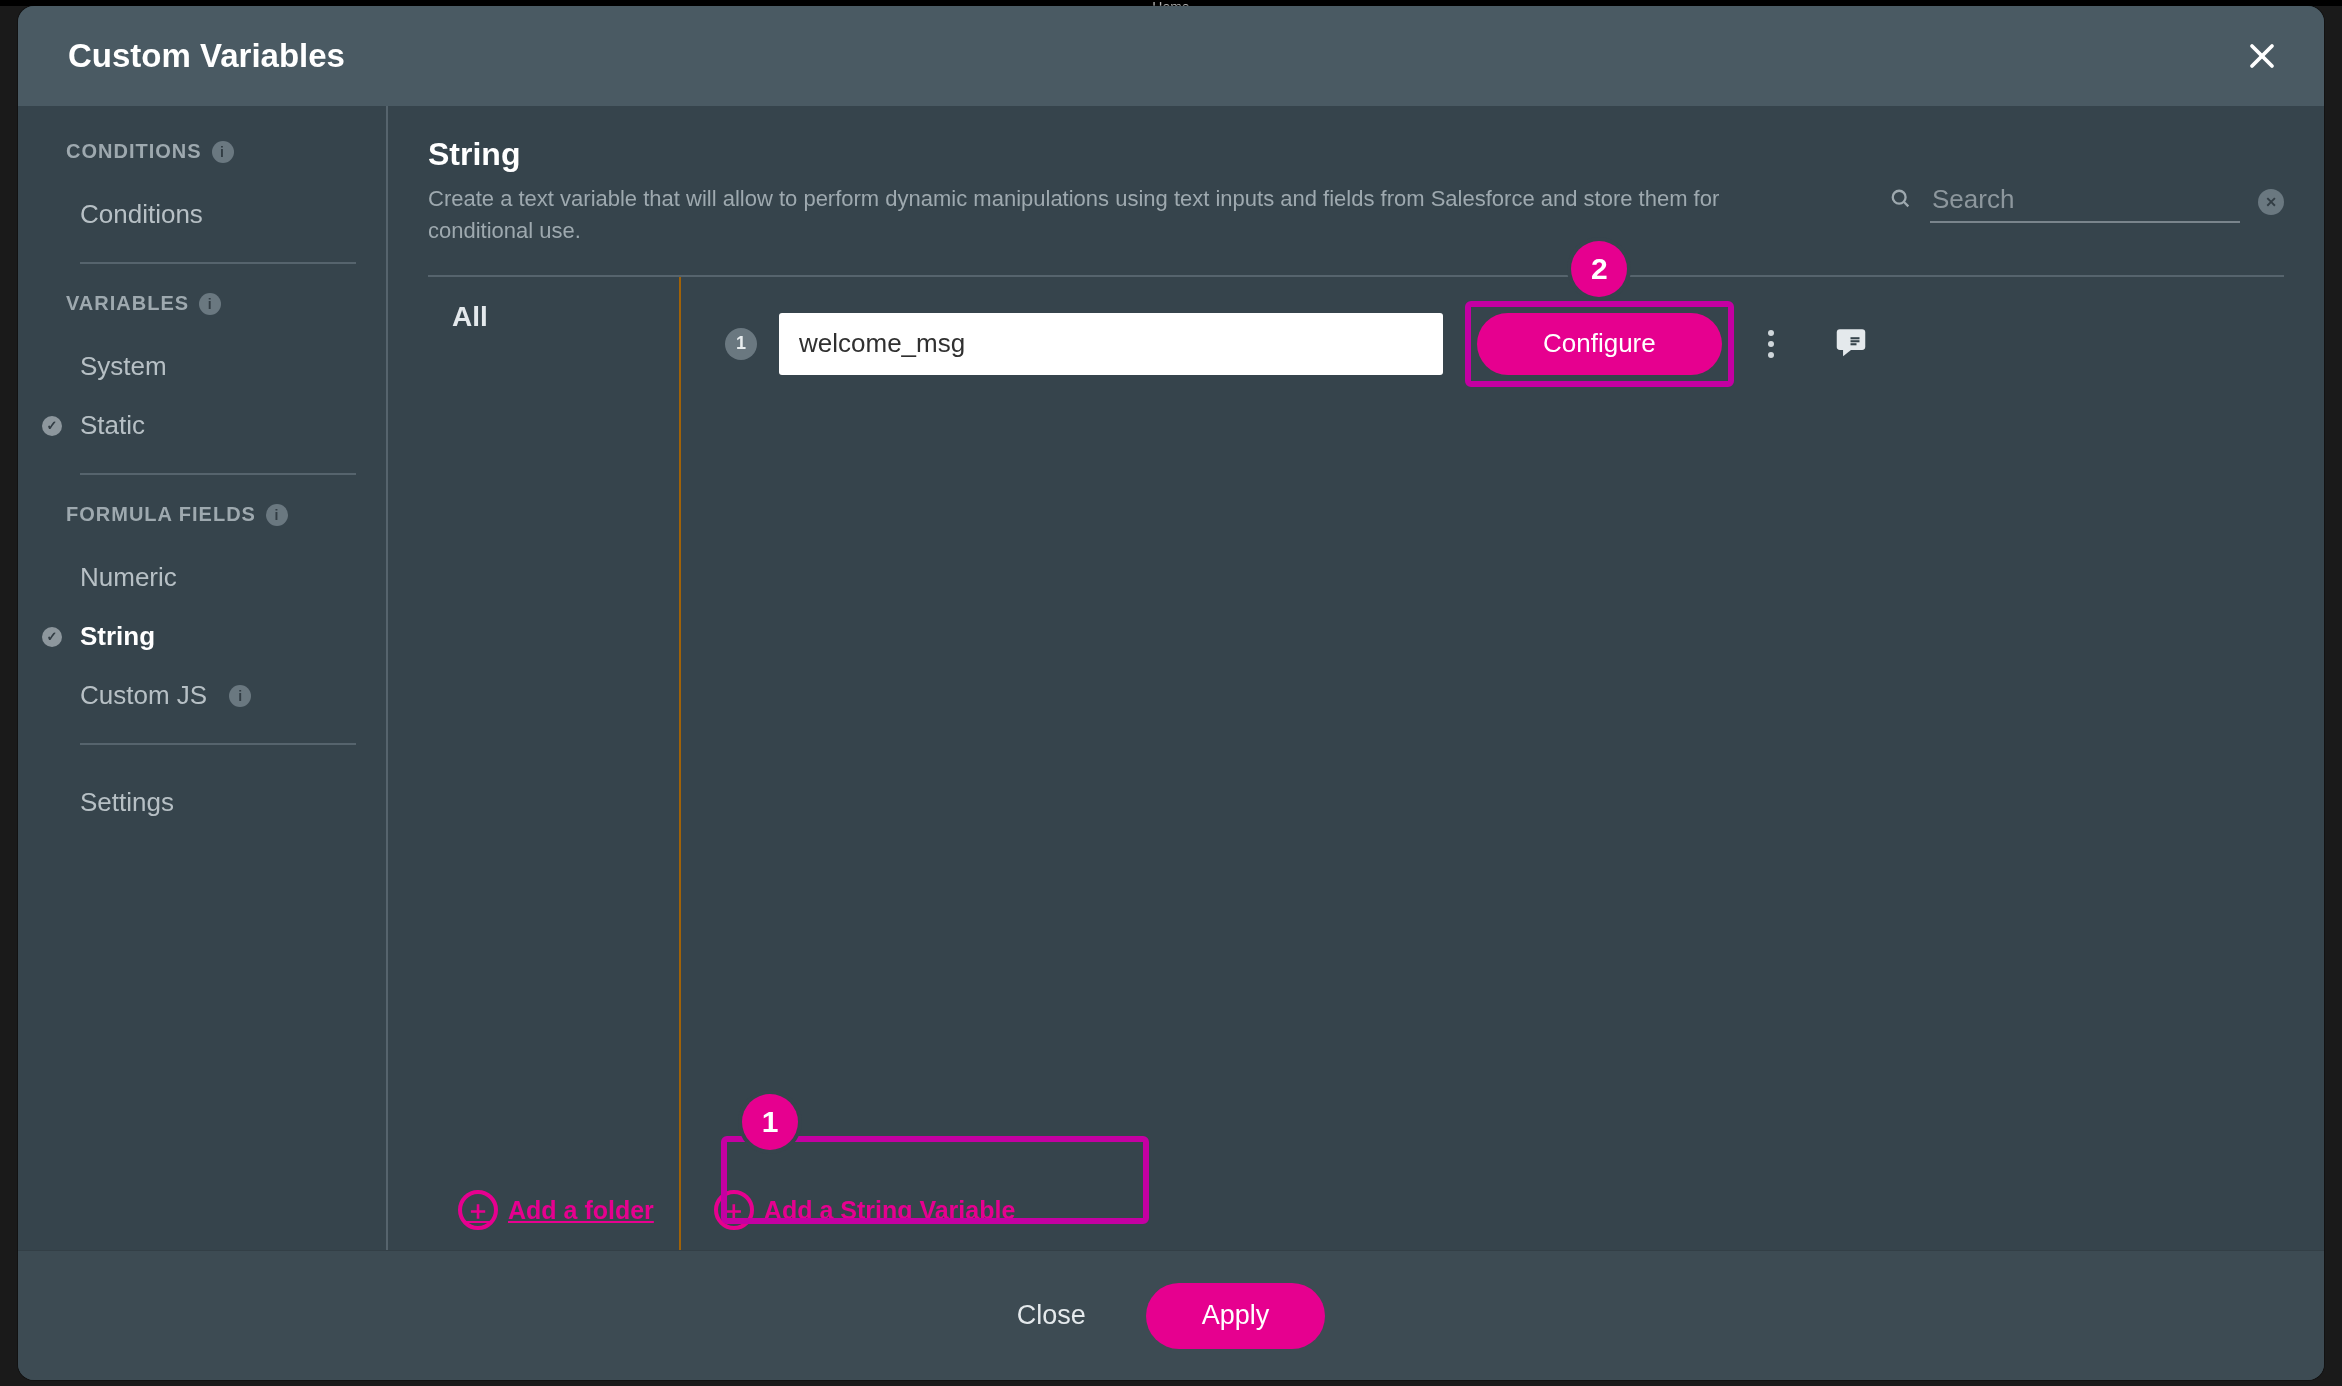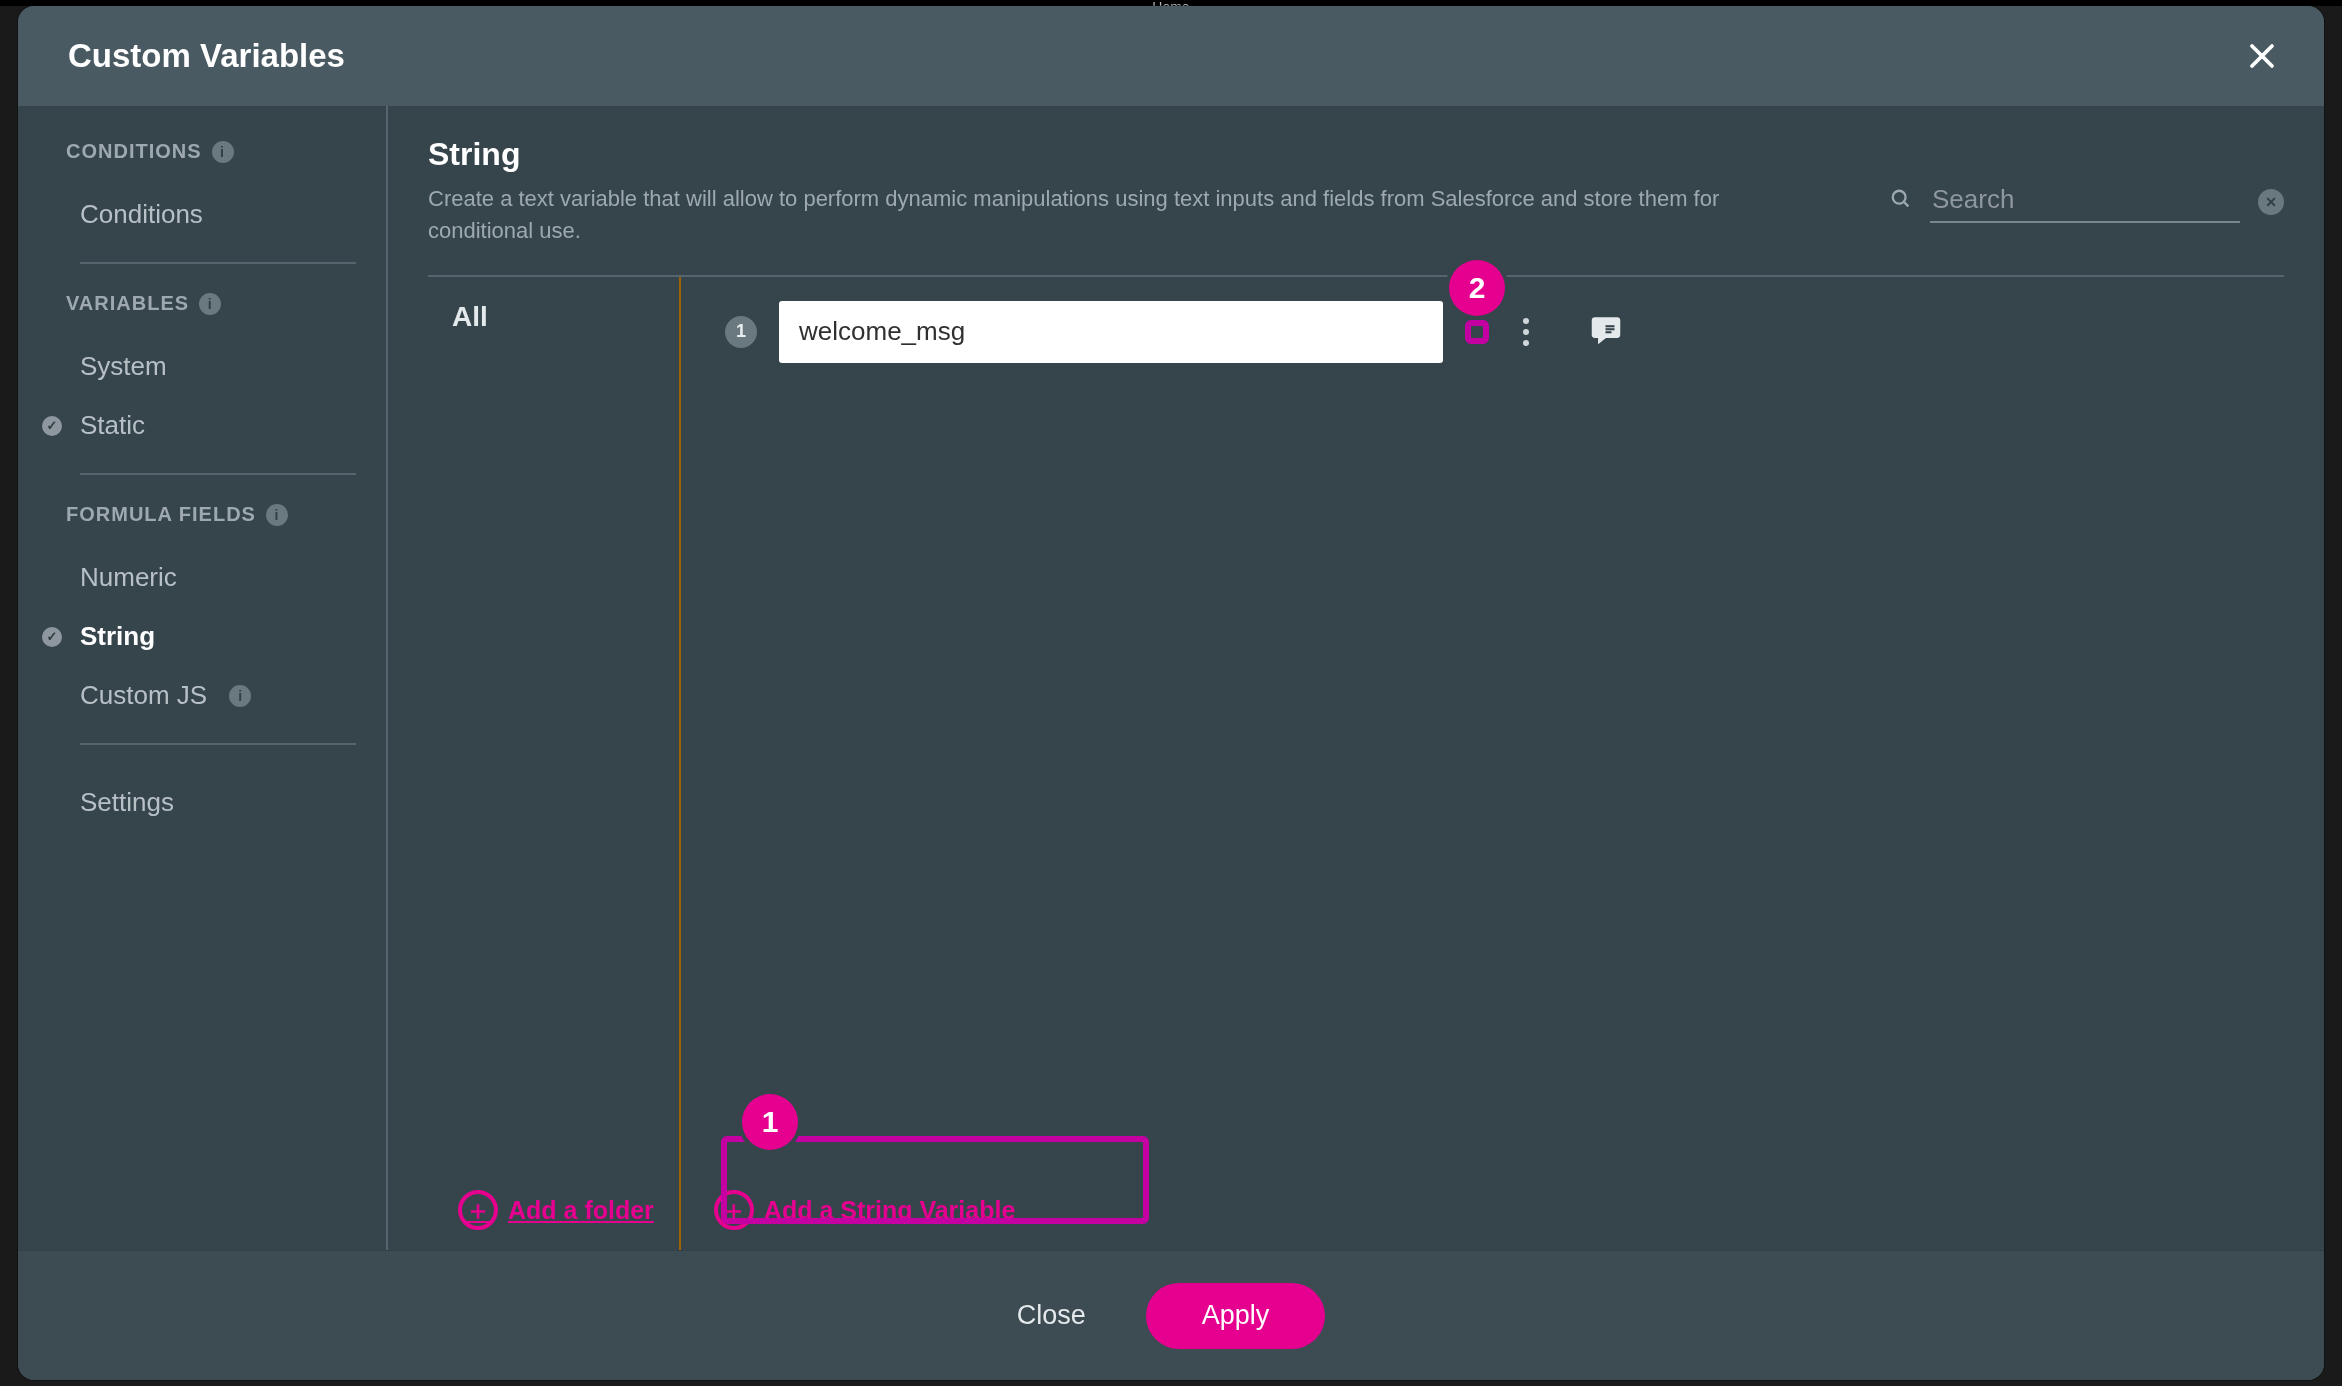--- a/index.html
+++ b/index.html
@@ -255,20 +255,21 @@
         <div class="tab-col">
           <div class="tab-all">All</div>
         </div>
 
         <div class="list-col">
           <div class="row">
             <span class="row-badge">1</span>
             <input class="name-input" value="welcome_msg" style="">
             <div class="callout-box" style="position:relative;">
               <span class="callout-badge" style="top:-66px; left:50%; transform:translateX(-50%);">2</span>
+              <button class="configure-btn">Configure</button>
             </div>
             <div class="kebab">
                 <span></span>
                 <span></span>
                 <span></span>
               </div>
             <span class="comment-icon">
               <svg width="38" height="38" viewBox="0 0 24 24" fill="currentColor">
                   <rect x="3" y="4" width="18" height="13" rx="2"></rect>
                   <polygon points="7,17 7,21 12,17"></polygon>

